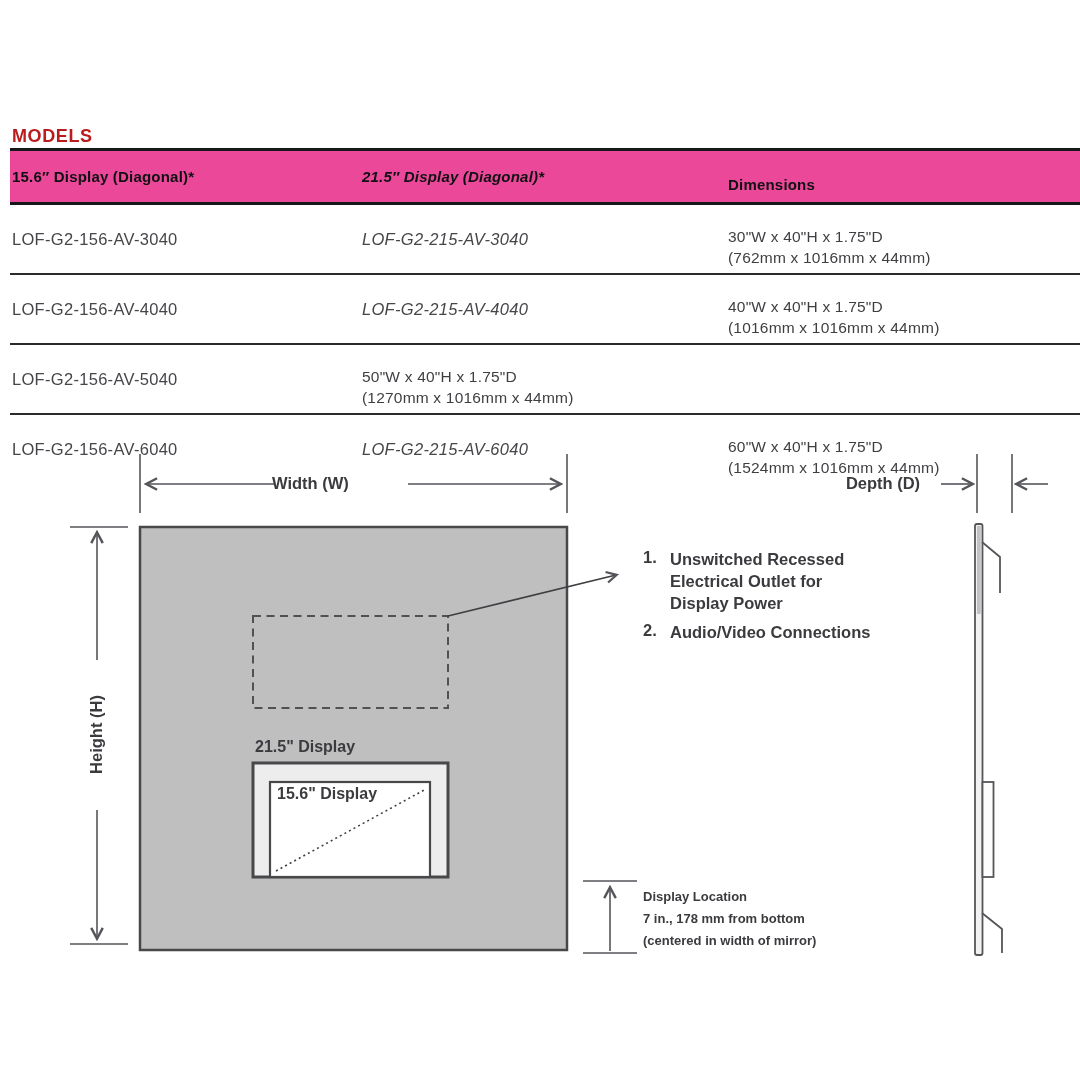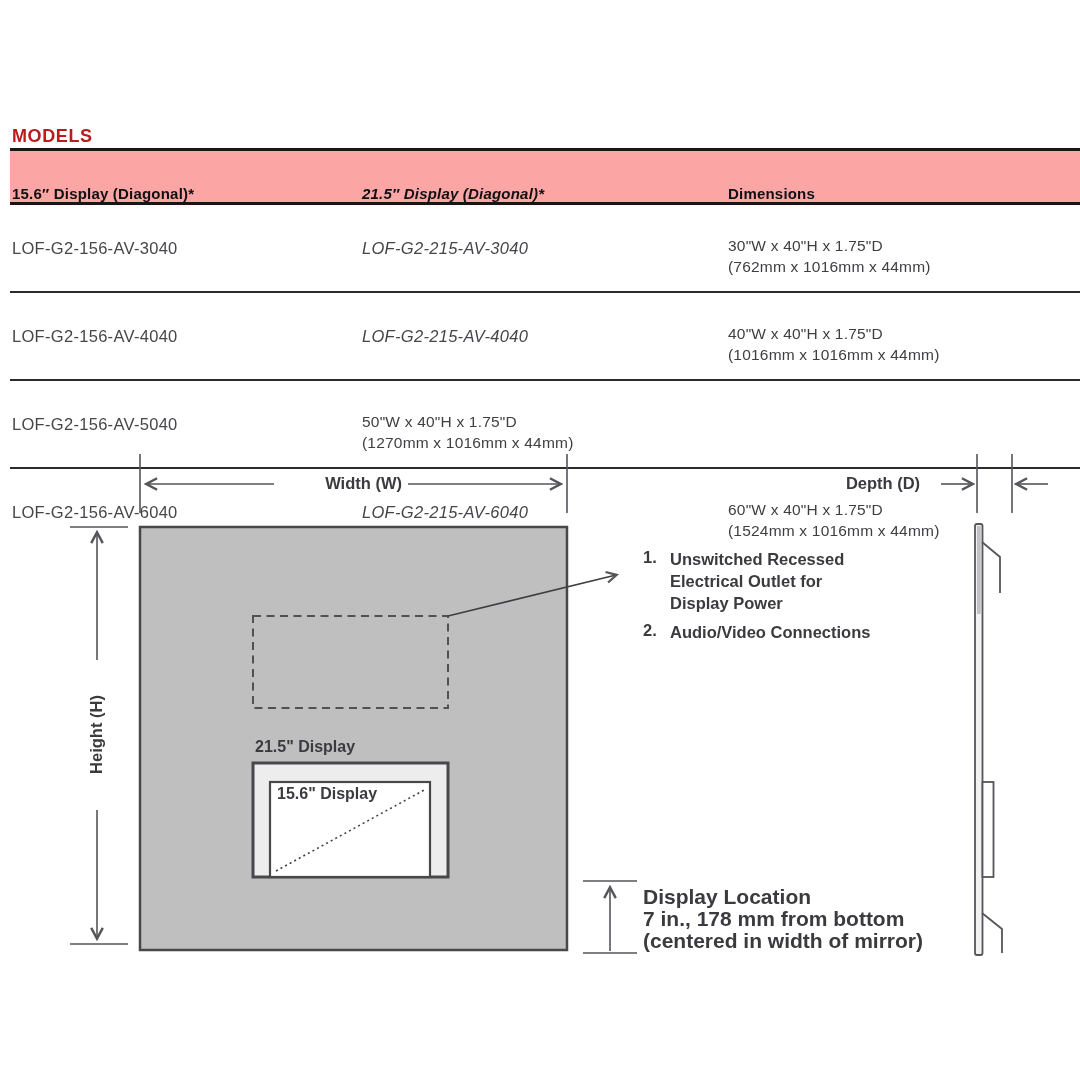--- a/index.html
+++ b/index.html
@@ -10,52 +10,52 @@
   
   .models-heading{
     position:absolute;left:12px;top:126px;
     font-size:18px;font-weight:bold;color:#b91c1c;letter-spacing:.6px;
   }
   .spec-table{
     position:absolute;left:10px;top:148px;width:1070px;
     border-top:3px solid #17171a;
   }
   .thead{
-    display:flex;align-items:flex-end;height:51px;background:#fca5a5;
+    display:flex;align-items:center;height:51px;background:#ec4899;
     border-bottom:3px solid #17171a;
   }
   .thead .th{
     font-size:15px;font-weight:bold;color:#101013;letter-spacing:.2px;
   }
   .trow{
     display:flex;align-items:center;min-height:48px;
-    border-bottom:2px solid #2b2b2e;padding:14px 0;
+    border-bottom:2px solid #2b2b2e;padding:5px 0;
   }
   .trow:last-child{border-bottom:none;}
   .col1{width:352px;padding-left:2px;box-sizing:border-box;}
   .col2{width:366px;box-sizing:border-box;font-style:italic;}
   .col3{flex:1;box-sizing:border-box;margin-top:16px;}
   .model-num{font-size:16.5px;color:#46464a;letter-spacing:.3px;}
   .dim-line{font-size:15.5px;line-height:21px;color:#3f3f43;letter-spacing:.2px;}
   
   .diagram{position:absolute;left:0;top:430px;width:1080px;height:650px;}
   .diagram svg{position:absolute;left:0;top:0;}
   .dlabel{position:absolute;font-weight:bold;color:#3b3b3f;}
-  .width-label{left:272px;top:44px;width:130px;text-align:right;font-size:16.5px;}
+  .width-label{left:272px;top:44px;width:130px;text-align:left;font-size:16.5px;}
   .depth-label{left:828px;top:44px;width:110px;text-align:center;font-size:16.5px;}
   .height-label{left:40px;top:295px;width:112px;text-align:center;font-size:16.5px;
     transform:rotate(-90deg);}
   .callout{position:absolute;left:643px;top:118px;font-size:16.5px;font-weight:bold;color:#3b3b3f;}
   .callout-item{display:flex;}
   .callout-item + .callout-item{margin-top:7px;}
   .callout-num{width:27px;flex:none;}
   .callout-text{line-height:22px;}
   .display215-label{left:255px;top:308px;font-size:16px;}
   .display156-label{left:277px;top:355px;font-size:16px;}
-  .location-note{position:absolute;left:643px;top:456px;font-size:21px;font-weight:bold;
+  .location-note{position:absolute;left:643px;top:456px;font-size:13px;font-weight:bold;
     color:#3b3b3f;line-height:22px;}
 </style>
 </head>
 <body>
 
 <div class="models-heading">MODELS</div>
 
 <div class="spec-table">
   <div class="thead">
     <div class="th col1">15.6″ Display (Diagonal)*</div>

